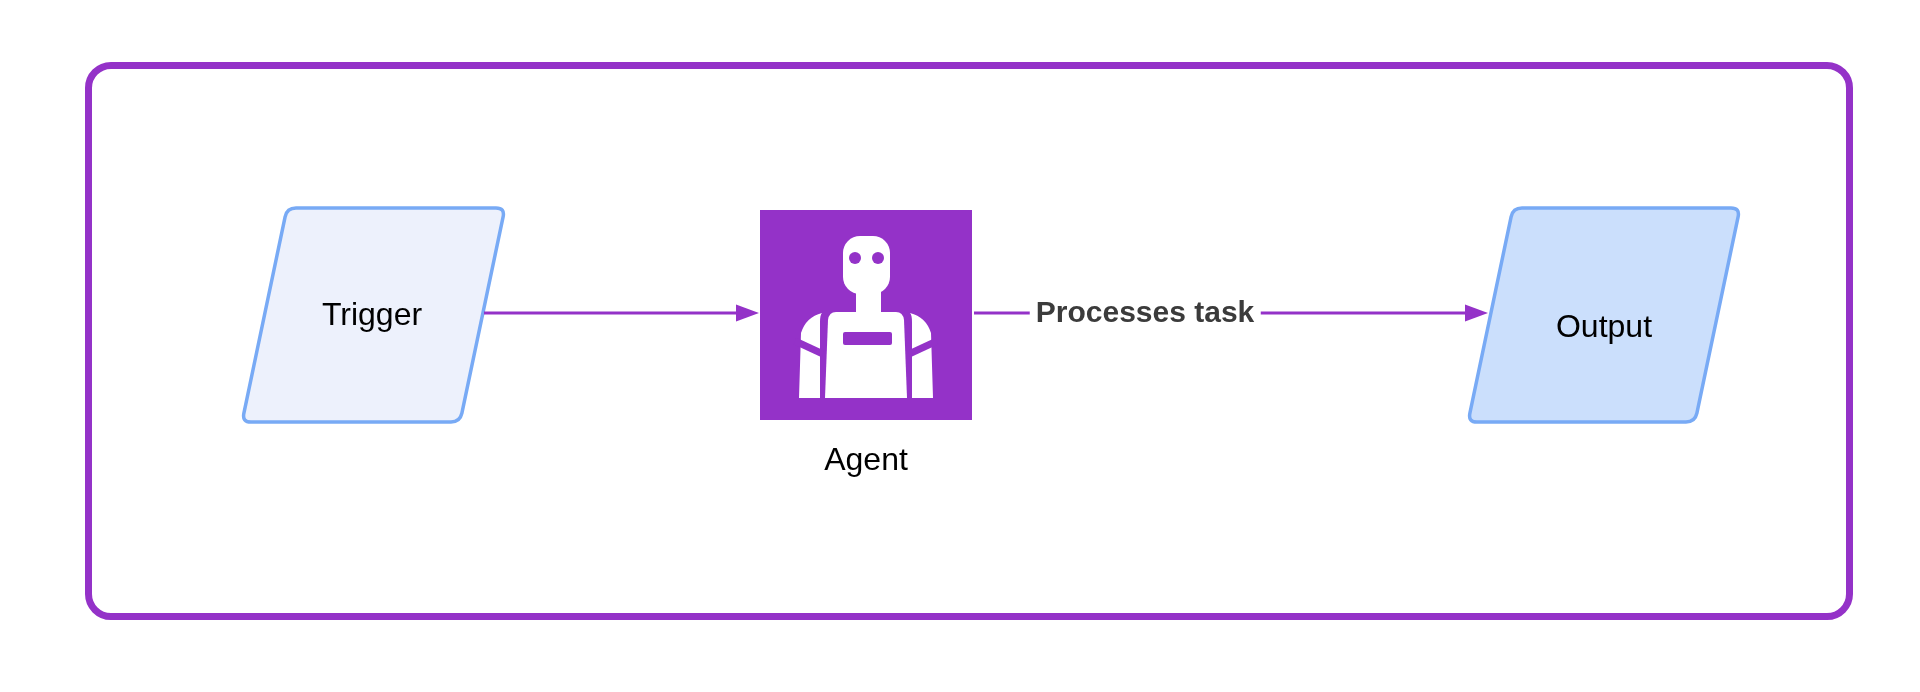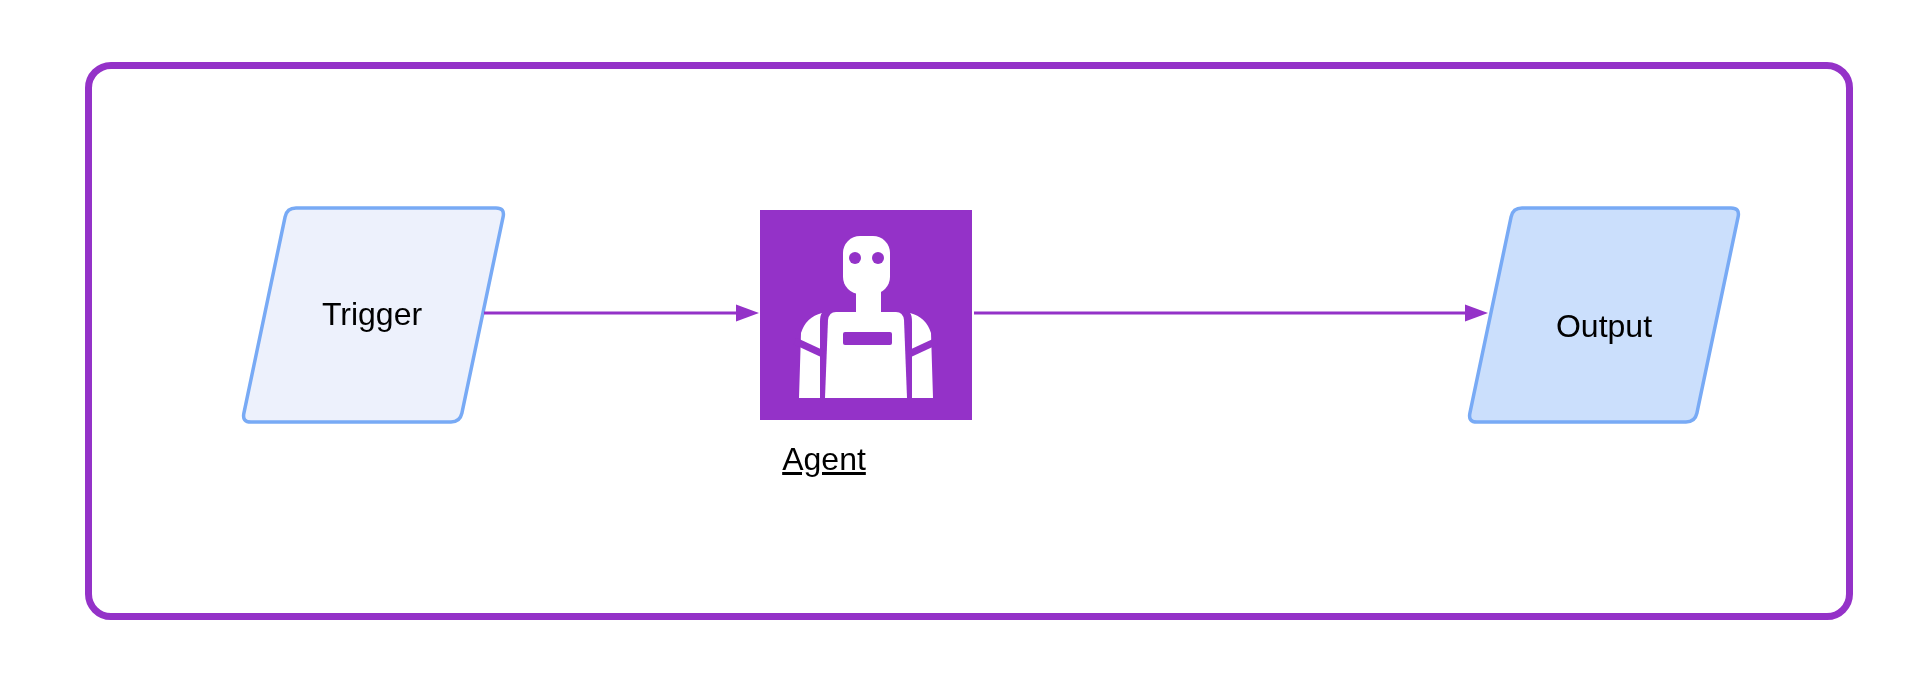--- a/index.html
+++ b/index.html
@@ -136,18 +136,19 @@
       <line class="edge-line" x1="974" y1="313" x2="1467" y2="313"></line>
       <path class="arrowhead" d="M 1488,313 L 1465,304.5 L 1465,321.5 Z"></path>
     </g>
 
     <path class="para-output" d="M 1522,208 L 1731,208 Q 1740,208 1738.1,216.8 L 1696.9,413.2 Q 1695,422 1686,422
              L 1477,422 Q 1468,422 1469.9,413.2 L 1511.1,216.8 Q 1513,208 1522,208 Z"></path>
   </svg>
 
   <div class="node-label" style="left:372px; top:314px;">Trigger</div>
 
-  <div class="node-label" style="left:824px; top:459px;text-decoration:underline;">Agent</div>
+  <div class="node-label" style="left:866px; top:459px;">Agent</div>
 
+  <div class="edge-label" style="left:1145px; top:312px;">Processes task</div>
 
   <div class="node-label" style="left:1604px; top:314px;margin-top:12px;">Output</div>
 
 </div>
 
 </body></html>

